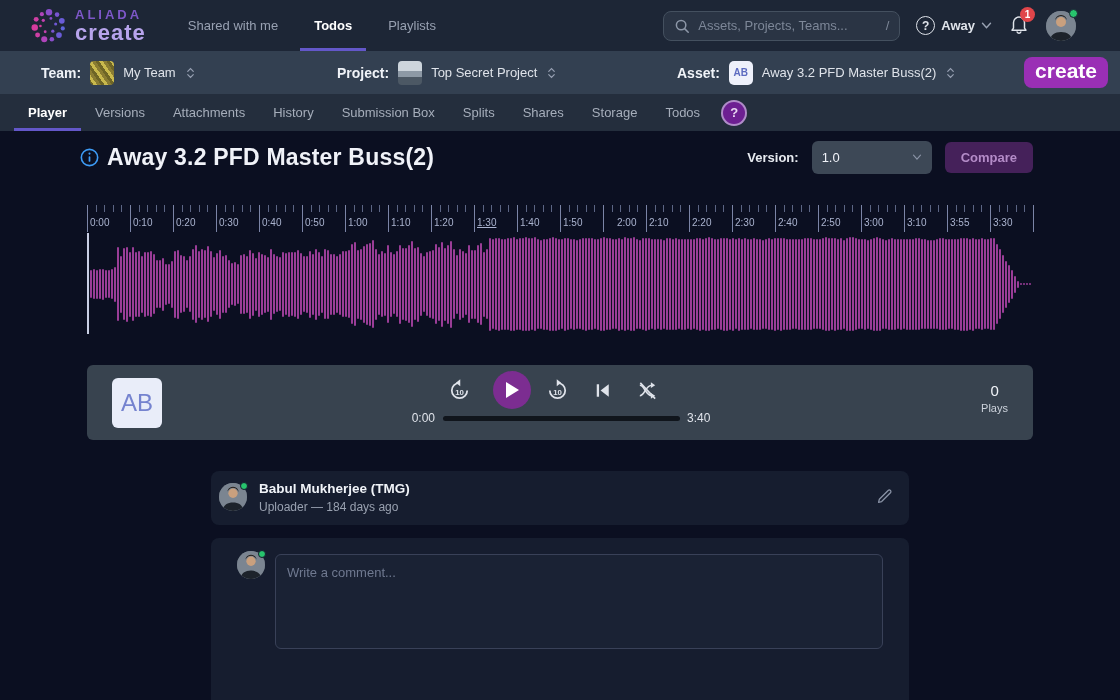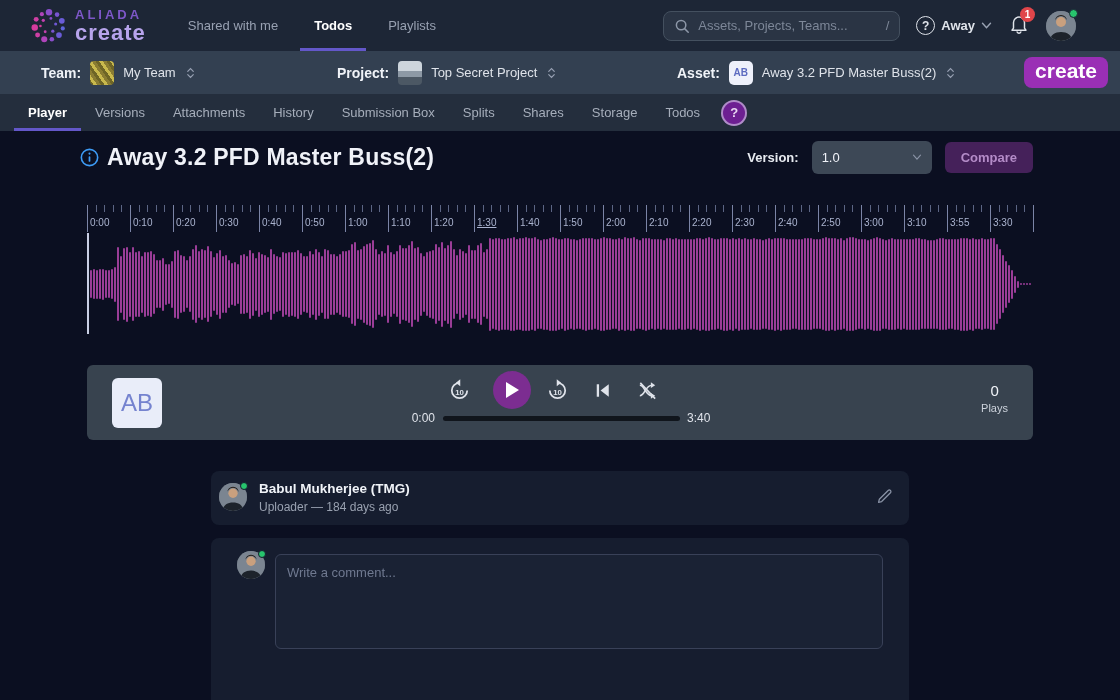--- a/index.html
+++ b/index.html
@@ -351,21 +351,21 @@
         <div class="tick-label" style="left: 89px;">0:20</div>
         <div class="tick-label" style="left: 132px;">0:30</div>
         <div class="tick-label" style="left: 175px;">0:40</div>
         <div class="tick-label" style="left: 218px;">0:50</div>
         <div class="tick-label" style="left: 261px;">1:00</div>
         <div class="tick-label" style="left: 304px;">1:10</div>
         <div class="tick-label" style="left: 347px;">1:20</div>
         <div class="tick-label" style="left: 390px; text-decoration: underline;">1:30</div>
         <div class="tick-label" style="left: 433px;">1:40</div>
         <div class="tick-label" style="left: 476px;">1:50</div>
-        <div class="tick-label" style="left: 519px;">2:00</div>
+        <div class="tick-label" style="left: 530px;">2:00</div>
         <div class="tick-label" style="left: 562px;">2:10</div>
         <div class="tick-label" style="left: 605px;">2:20</div>
         <div class="tick-label" style="left: 648px;">2:30</div>
         <div class="tick-label" style="left: 691px;">2:40</div>
         <div class="tick-label" style="left: 734px;">2:50</div>
         <div class="tick-label" style="left: 777px;">3:00</div>
         <div class="tick-label" style="left: 820px;">3:10</div>
         <div class="tick-label" style="left: 863px;">3:55</div>
         <div class="tick-label" style="left: 906px;">3:30</div>
       </div>

